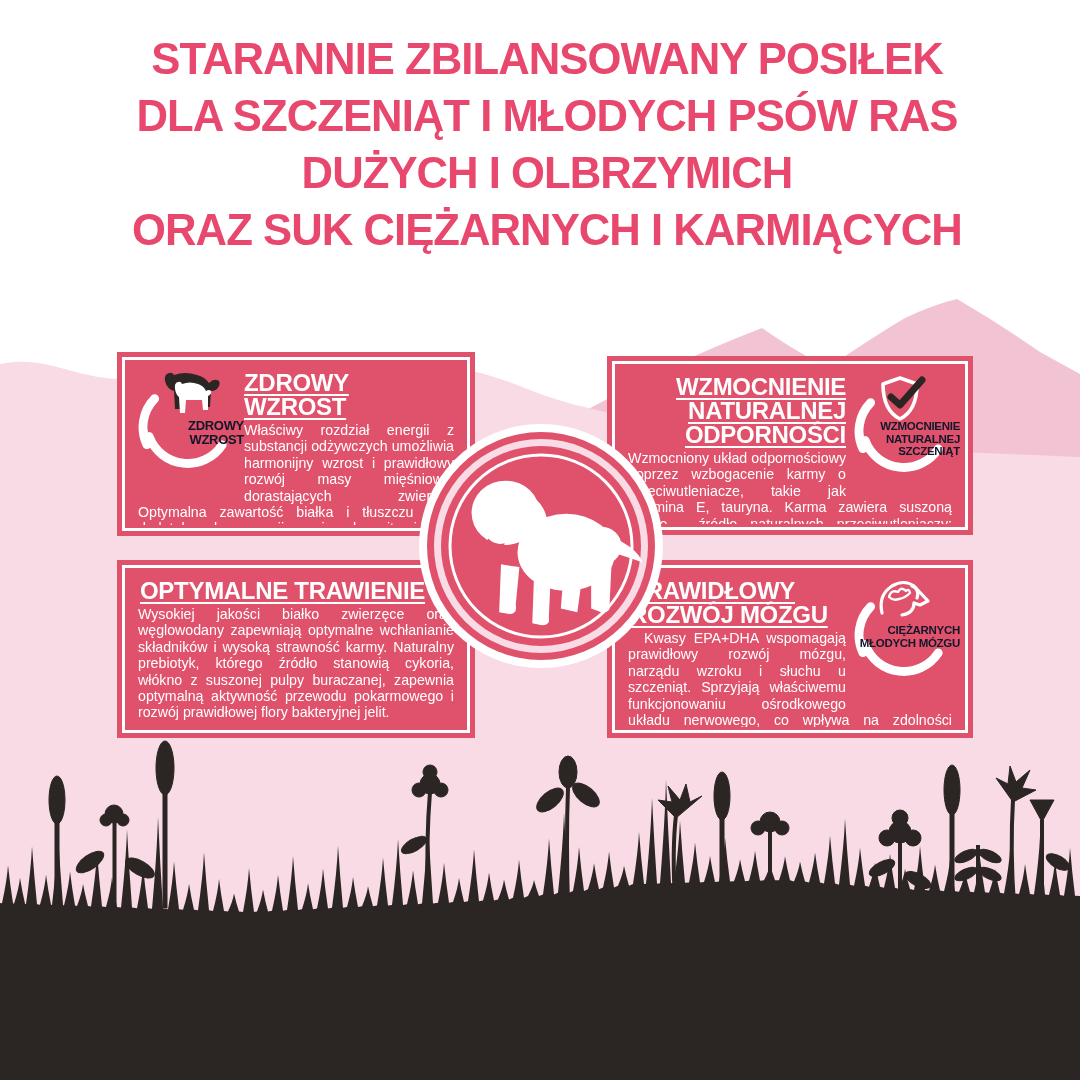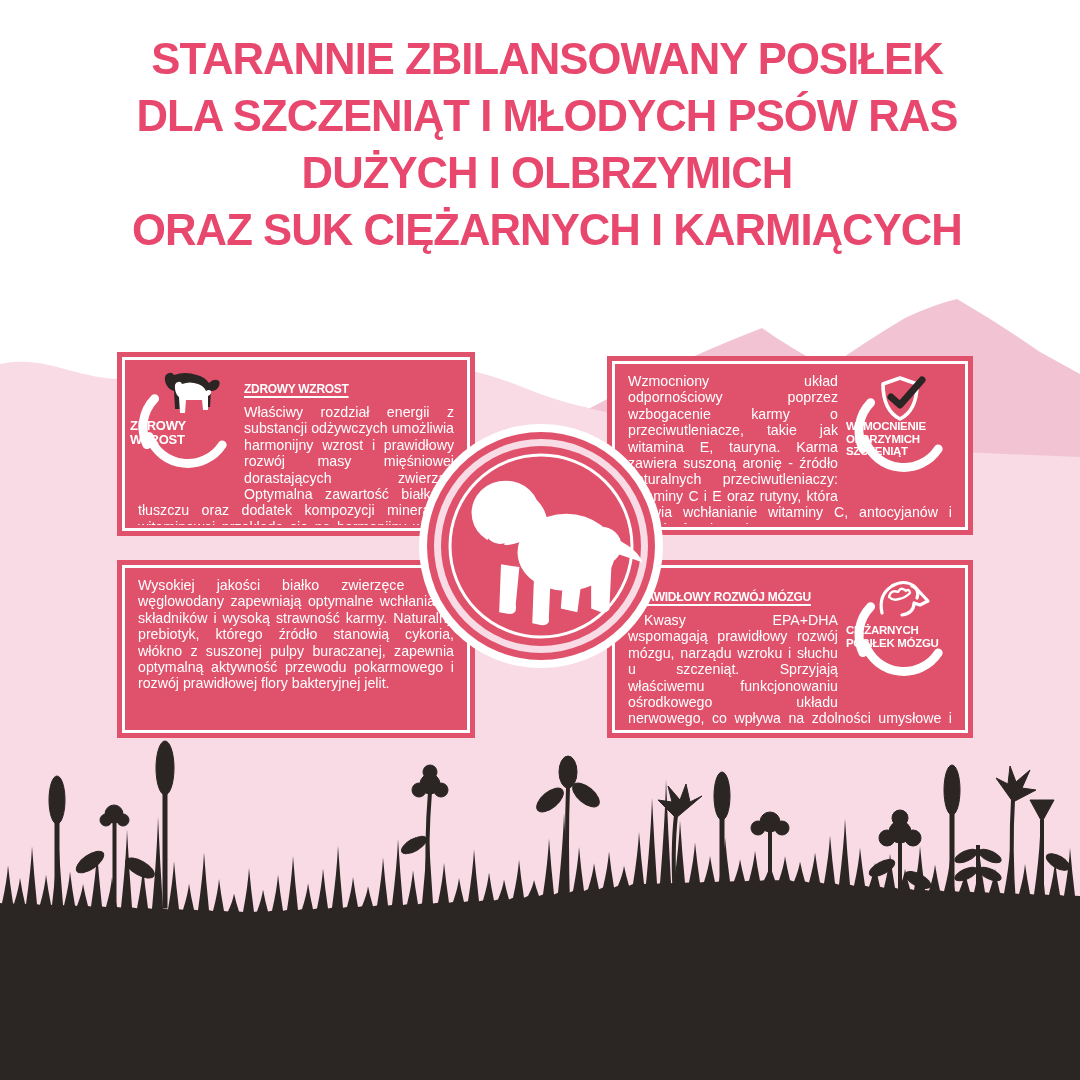--- a/index.html
+++ b/index.html
@@ -10,35 +10,35 @@
 
   
   #title{position:absolute;left:7px;top:30px;width:1080px;text-align:center;z-index:2;
          color:#e8486d;font-weight:bold;font-size:45px;line-height:57px;letter-spacing:-1px;}
   #title .tline{white-space:nowrap;transform:scaleX(0.97);transform-origin:center;}
 
   
   .fbox{position:absolute;z-index:2;background:#e0516b;border:5px solid #e0516b;
         box-shadow:inset 0 0 0 3px #fff;color:#fff;box-sizing:border-box;}
   .fbox .content{position:absolute;left:8px;top:6px;right:8px;bottom:6px;padding:6px 8px;overflow:hidden;}
-  .bh{font-weight:bold;font-size:12px;line-height:24px;letter-spacing:-0.3px;margin:8px 0 3px 2px;}
+  .bh{font-weight:bold;font-size:24px;line-height:24px;letter-spacing:-0.3px;margin:2px 0 3px 2px;}
   .bh span{text-decoration:underline;text-decoration-thickness:2px;text-underline-offset:3px;}
   .bh.right{text-align:right;margin-right:2px;}
   .btext{font-size:14.2px;line-height:16.4px;text-align:justify;}
   .btext.indent{text-indent:16px;}
 
   
   .badge{position:relative;width:98px;height:122px;flex:none;}
   .badge.fl{float:left;margin:0 8px 0 0;}
-  .badge.fr{float:right;margin:0 0 0 16px;}
+  .badge.fr{float:right;margin:0 0 0 8px;}
   .badge .ring{position:absolute;left:0;top:10px;width:98px;height:98px;}
   .badge .bicon{position:absolute;left:0;top:0;width:98px;height:48px;display:flex;
                 align-items:flex-start;justify-content:center;}
-  .badge .blabel{position:absolute;left:-8px;right:-8px;top:50px;text-align:left;
-                 font-weight:bold;color:#ffffff;font-size:13px;line-height:14px;letter-spacing:-0.3px;}
+  .badge .blabel{position:absolute;left:-8px;right:-8px;top:50px;text-align:right;
+                 font-weight:bold;color:#0f172a;font-size:13px;line-height:14px;letter-spacing:-0.3px;}
   .badge .blabel.small{font-size:11.5px;line-height:12.5px;top:47px;}
 </style>
 </head>
 <body>
 
 <div id="canvas">
 
   <svg class="layer" style="z-index:0" viewBox="0 0 1080 1080">
     <path fill="#f2c3d2" d="M545,432 Q620,392 660,372 Q710,348 762,328 Q790,348 828,368 Q868,340 905,318 Q935,304 957,299 Q1000,324 1040,352 L1080,374 L1080,560 L545,560 Z"></path>
     <path fill="#f8dbe5" d="M0,364 C50,354 75,382 135,379 C200,376 212,353 272,352 C330,352 345,368 420,366 C485,364 520,390 565,402 C625,418 665,424 715,432 C800,444 890,450 985,453 L1080,457 L1080,1080 L0,1080 Z"></path>
@@ -84,51 +84,57 @@
           <path d="M88,62 A42,42 0 0 1 13,64" stroke="#fff" stroke-width="9" fill="none" stroke-linecap="round" transform="rotate(8 50 50)"></path>
         </svg>
         <div class="bicon">
           <svg width="58" height="52" viewBox="0 0 58 52">
             <path d="M26,5 L43,11 C43,29 38,40 26,46 C14,40 9,29 9,11 Z" stroke="#fff" stroke-width="3.6" fill="none" stroke-linejoin="round"></path>
             <path d="M17,24 L26,32 L48,7" stroke="#2b2523" stroke-width="7" fill="none" stroke-linecap="round" stroke-linejoin="round"></path>
           </svg>
         </div>
         <div class="blabel small">
           <div>WZMOCNIENIE</div>
-          <div>OLBRZYMICH</div>
+          <div>NATURALNEJ</div>
           <div>SZCZENIĄT</div>
         </div>
       </div>
+      <div class="bh right">
+        <span>WZMOCNIENIE NATURALNEJ ODPORNOŚCI</span>
+      </div>
       <div class="btext">Wzmocniony układ odpornościowy poprzez wzbogacenie karmy o przeciwutleniacze, takie jak witamina E, tauryna. Karma zawiera suszoną aronię - źródło naturalnych przeciwutleniaczy: witaminy C i E oraz rutyny, która ułatwia wchłanianie witaminy C, antocyjanów i kwasów fenolowych.</div>
     </div>
   </div>
 
   <div class="fbox" style="left:117px;top:560px;width:358px;height:178px;">
     <div class="content">
+      <div class="bh">
+        <span>OPTYMALNE TRAWIENIE</span>
+      </div>
       <div class="btext">Wysokiej jakości białko zwierzęce oraz węglowodany zapewniają optymalne wchłanianie składników i wysoką strawność karmy. Naturalny prebiotyk, którego źródło stanowią cykoria, włókno z suszonej pulpy buraczanej, zapewnia optymalną aktywność przewodu pokarmowego i rozwój prawidłowej flory bakteryjnej jelit.</div>
     </div>
   </div>
 
   <div class="fbox" style="left:607px;top:560px;width:366px;height:178px;">
     <div class="content">
       <div class="badge fr">
         <svg class="ring" viewBox="0 0 100 100">
           <path d="M9,67 A42,42 0 0 1 17,20" stroke="#fff" stroke-width="9" fill="none" stroke-linecap="round"></path>
           <path d="M88,62 A42,42 0 0 1 13,64" stroke="#fff" stroke-width="9" fill="none" stroke-linecap="round" transform="rotate(8 50 50)"></path>
         </svg>
         <div class="bicon">
           <svg width="62" height="48" viewBox="0 0 62 48">
             <path d="M10,36 Q6,18 20,9 Q32,2 42,9 L56,24 L48,28 L42,26 Q42,36 30,38" stroke="#fff" stroke-width="3.2" fill="none" stroke-linecap="round" stroke-linejoin="round"></path>
             <path d="M40,9 Q48,12 45,21" stroke="#fff" stroke-width="3.2" fill="none" stroke-linecap="round"></path>
             <path d="M17,20 Q19,12 26,15 Q29,9 34,14 Q37,11 38,16 Q33,21 27,22 Q21,24 17,20 Z" stroke="#fff" stroke-width="2.4" fill="none" stroke-linejoin="round"></path>
           </svg>
         </div>
         <div class="blabel small">
           <div>CIĘŻARNYCH</div>
-          <div>POSIŁEK MÓZGU</div>
+          <div>MŁODYCH MÓZGU</div>
         </div>
       </div>
       <div class="bh">
         <span>PRAWIDŁOWY ROZWÓJ MÓZGU</span>
       </div>
       <div class="btext indent">Kwasy EPA+DHA wspomagają prawidłowy rozwój mózgu, narządu wzroku i słuchu u szczeniąt. Sprzyjają właściwemu funkcjonowaniu ośrodkowego układu nerwowego, co wpływa na zdolności umysłowe i sprawność psów w podeszłym wieku. Działają również przeciwzapalnie.</div>
     </div>
   </div>
 
   <svg class="layer" style="z-index:3" viewBox="0 0 1080 1080">

